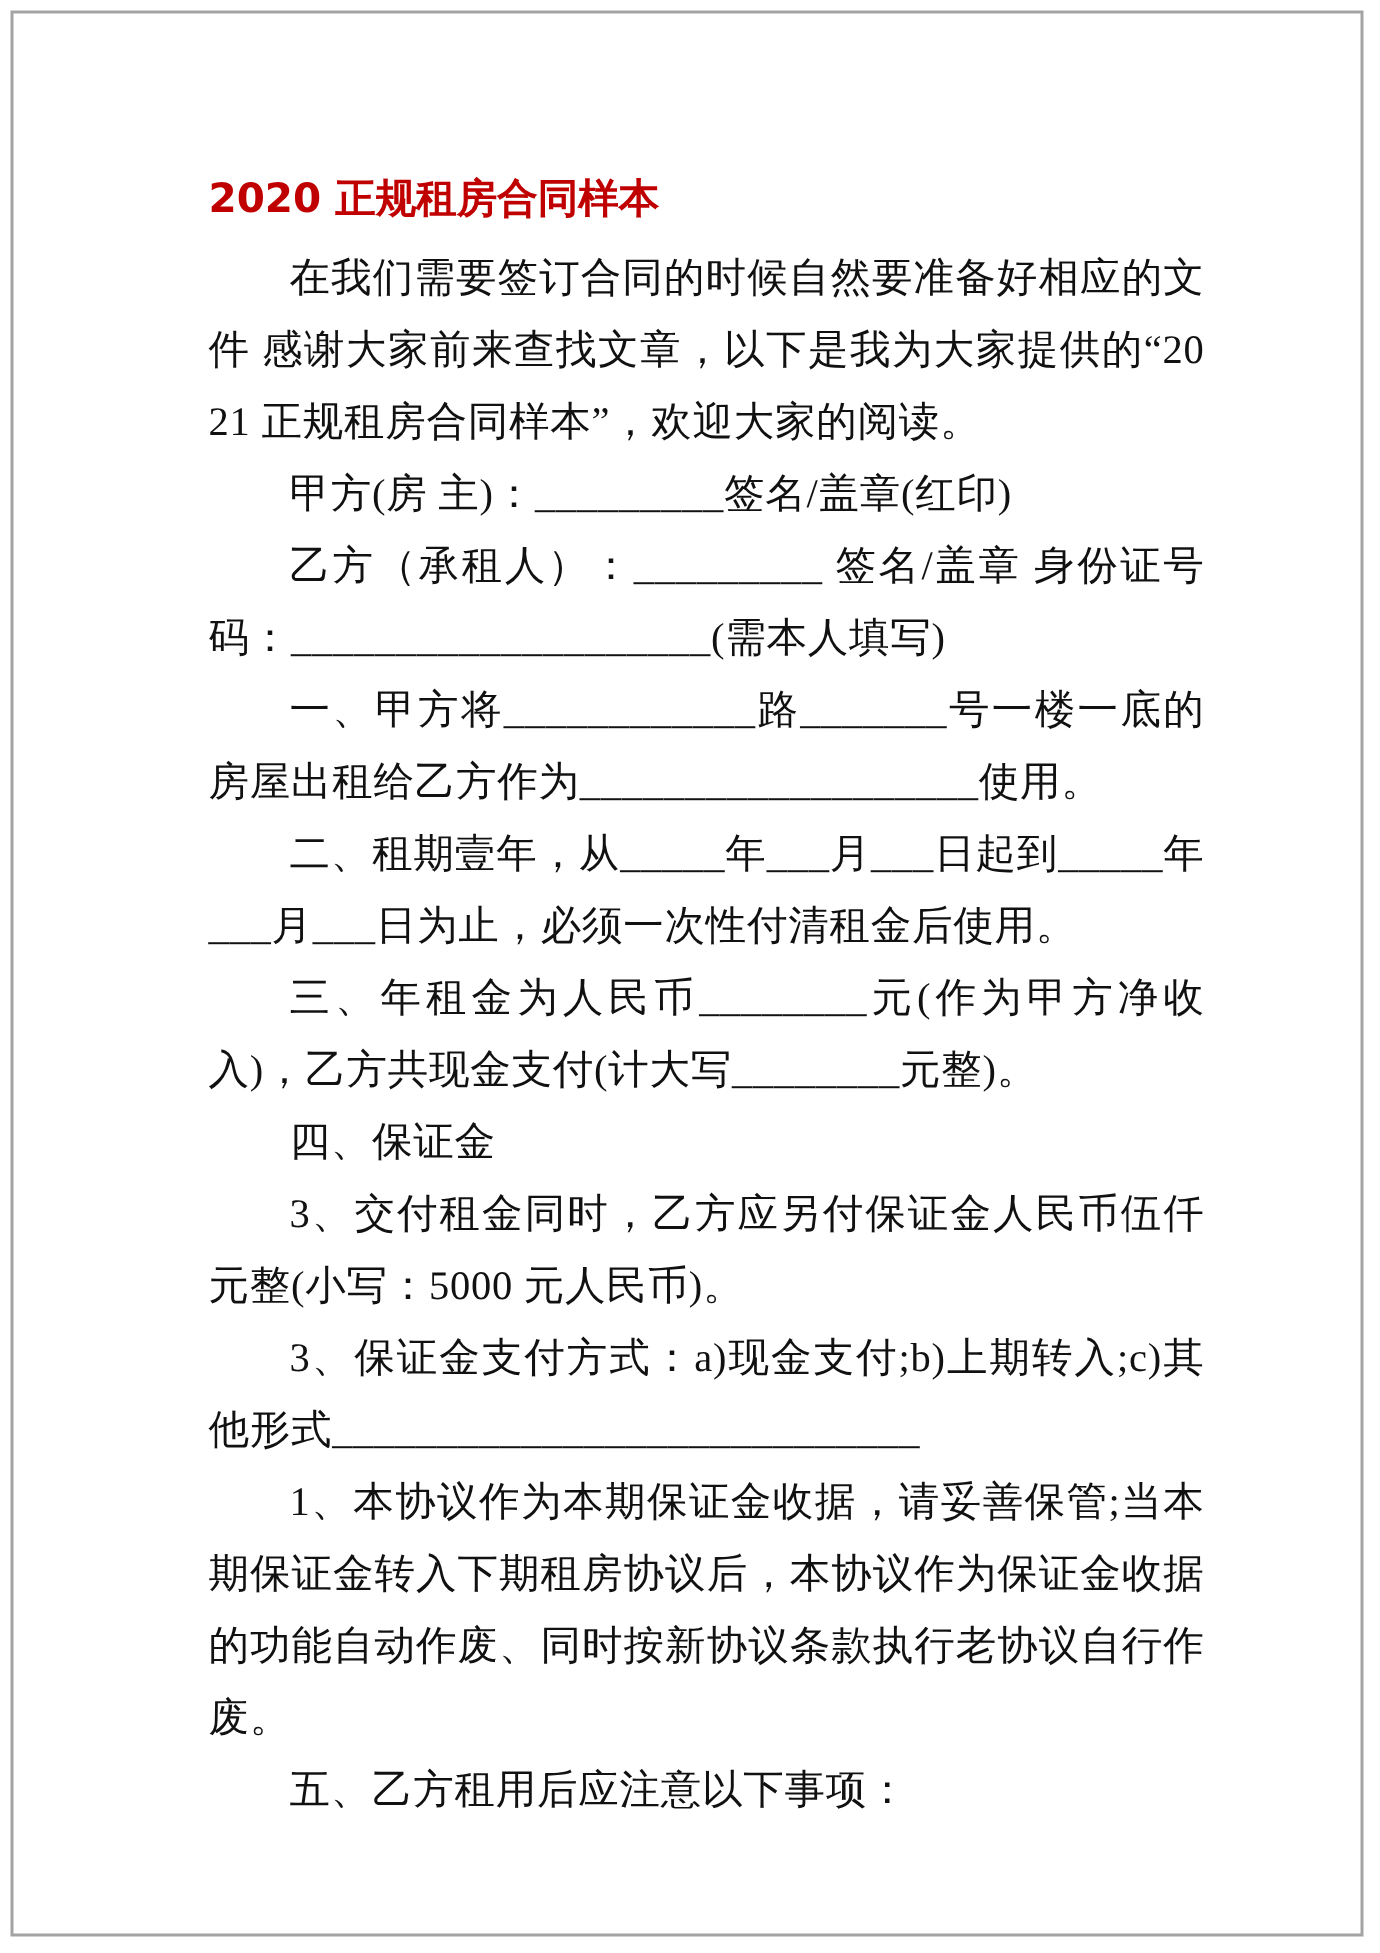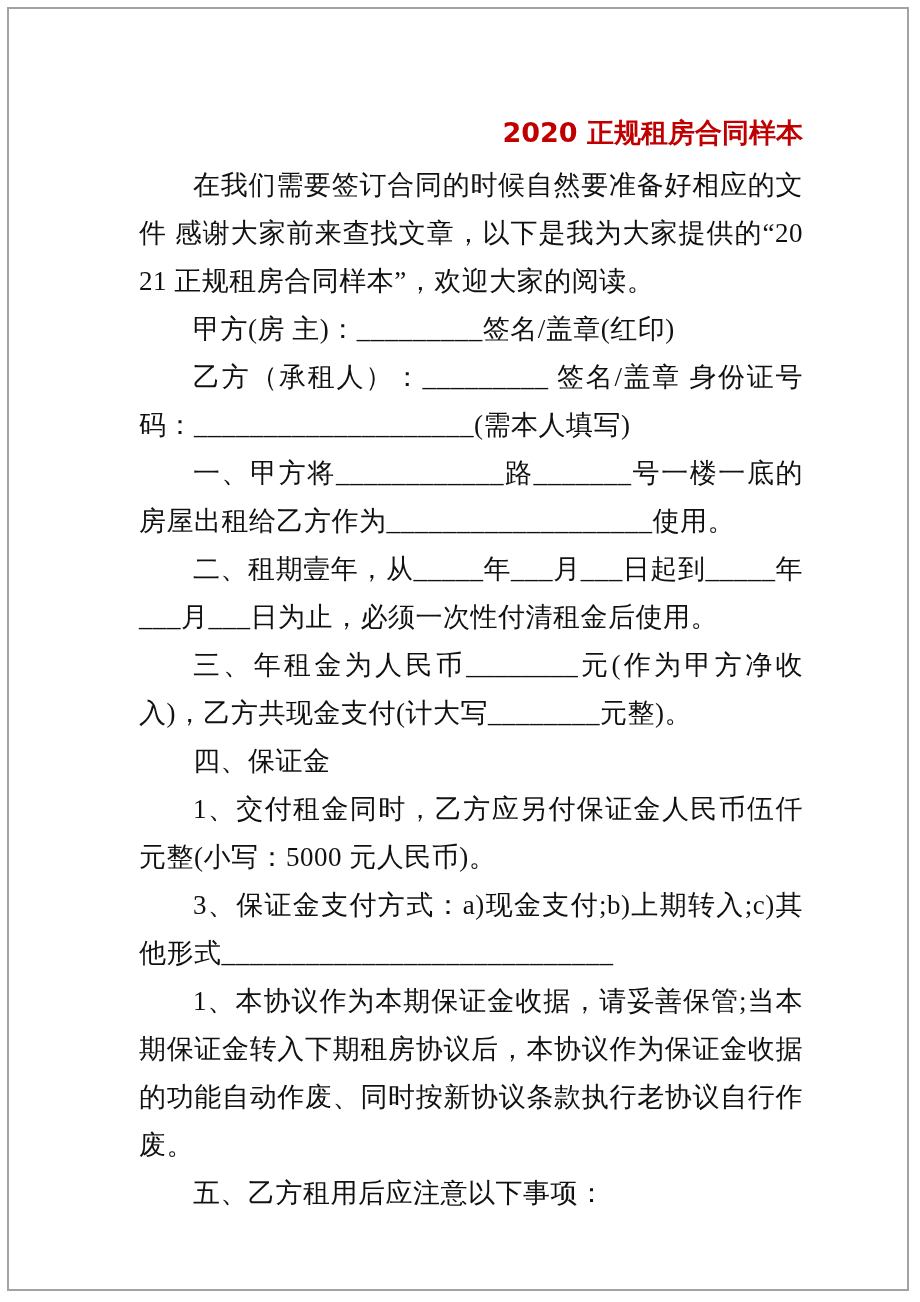--- a/index.html
+++ b/index.html
@@ -24,21 +24,21 @@
   .doc-content {
     position: absolute;
     left: 130px;
     top: 100px;
     width: 664px;
     color: #111111;
     font-size: 27px;
     line-height: 48px;
   }
   .doc-title {
-    text-align: right;
+    text-align: left;
     font-weight: bold;
     color: #c00000;
     font-size: 27px;
     line-height: 48px;
     margin: 0 0 4px 0;
   }
   .doc-p {
     margin: 0;
     text-indent: 2em;
     text-align: justify;
@@ -53,18 +53,18 @@
 <div class="page-frame">
   <div class="doc-content">
     <h1 class="doc-title">2020 正规租房合同样本</h1>
     <p class="doc-p">在我们需要签订合同的时候自然要准备好相应的文件 感谢大家前来查找文章，以下是我为大家提供的“2021 正规租房合同样本”，欢迎大家的阅读。</p>
     <p class="doc-p">甲方(房 主)：_________签名/盖章(红印)</p>
     <p class="doc-p">乙方（承租人）：_________ 签名/盖章  身份证号码：____________________(需本人填写)</p>
     <p class="doc-p">一、甲方将____________路_______号一楼一底的房屋出租给乙方作为___________________使用。</p>
     <p class="doc-p">二、租期壹年，从_____年___月___日起到_____年___月___日为止，必须一次性付清租金后使用。</p>
     <p class="doc-p">三、年租金为人民币________元(作为甲方净收入)，乙方共现金支付(计大写________元整)。</p>
     <p class="doc-p">四、保证金</p>
-    <p class="doc-p">1、交付租金同时，乙方应另付保证金人民币伍仟元整(小写：5000 元人民币)。</p>
+    <p class="doc-p">3、交付租金同时，乙方应另付保证金人民币伍仟元整(小写：5000 元人民币)。</p>
     <p class="doc-p">3、保证金支付方式：a)现金支付;b)上期转入;c)其他形式____________________________</p>
     <p class="doc-p">1、本协议作为本期保证金收据，请妥善保管;当本期保证金转入下期租房协议后，本协议作为保证金收据的功能自动作废、同时按新协议条款执行老协议自行作废。</p>
     <p class="doc-p">五、乙方租用后应注意以下事项：</p>
   </div>
 </div>
 
 </body></html>

